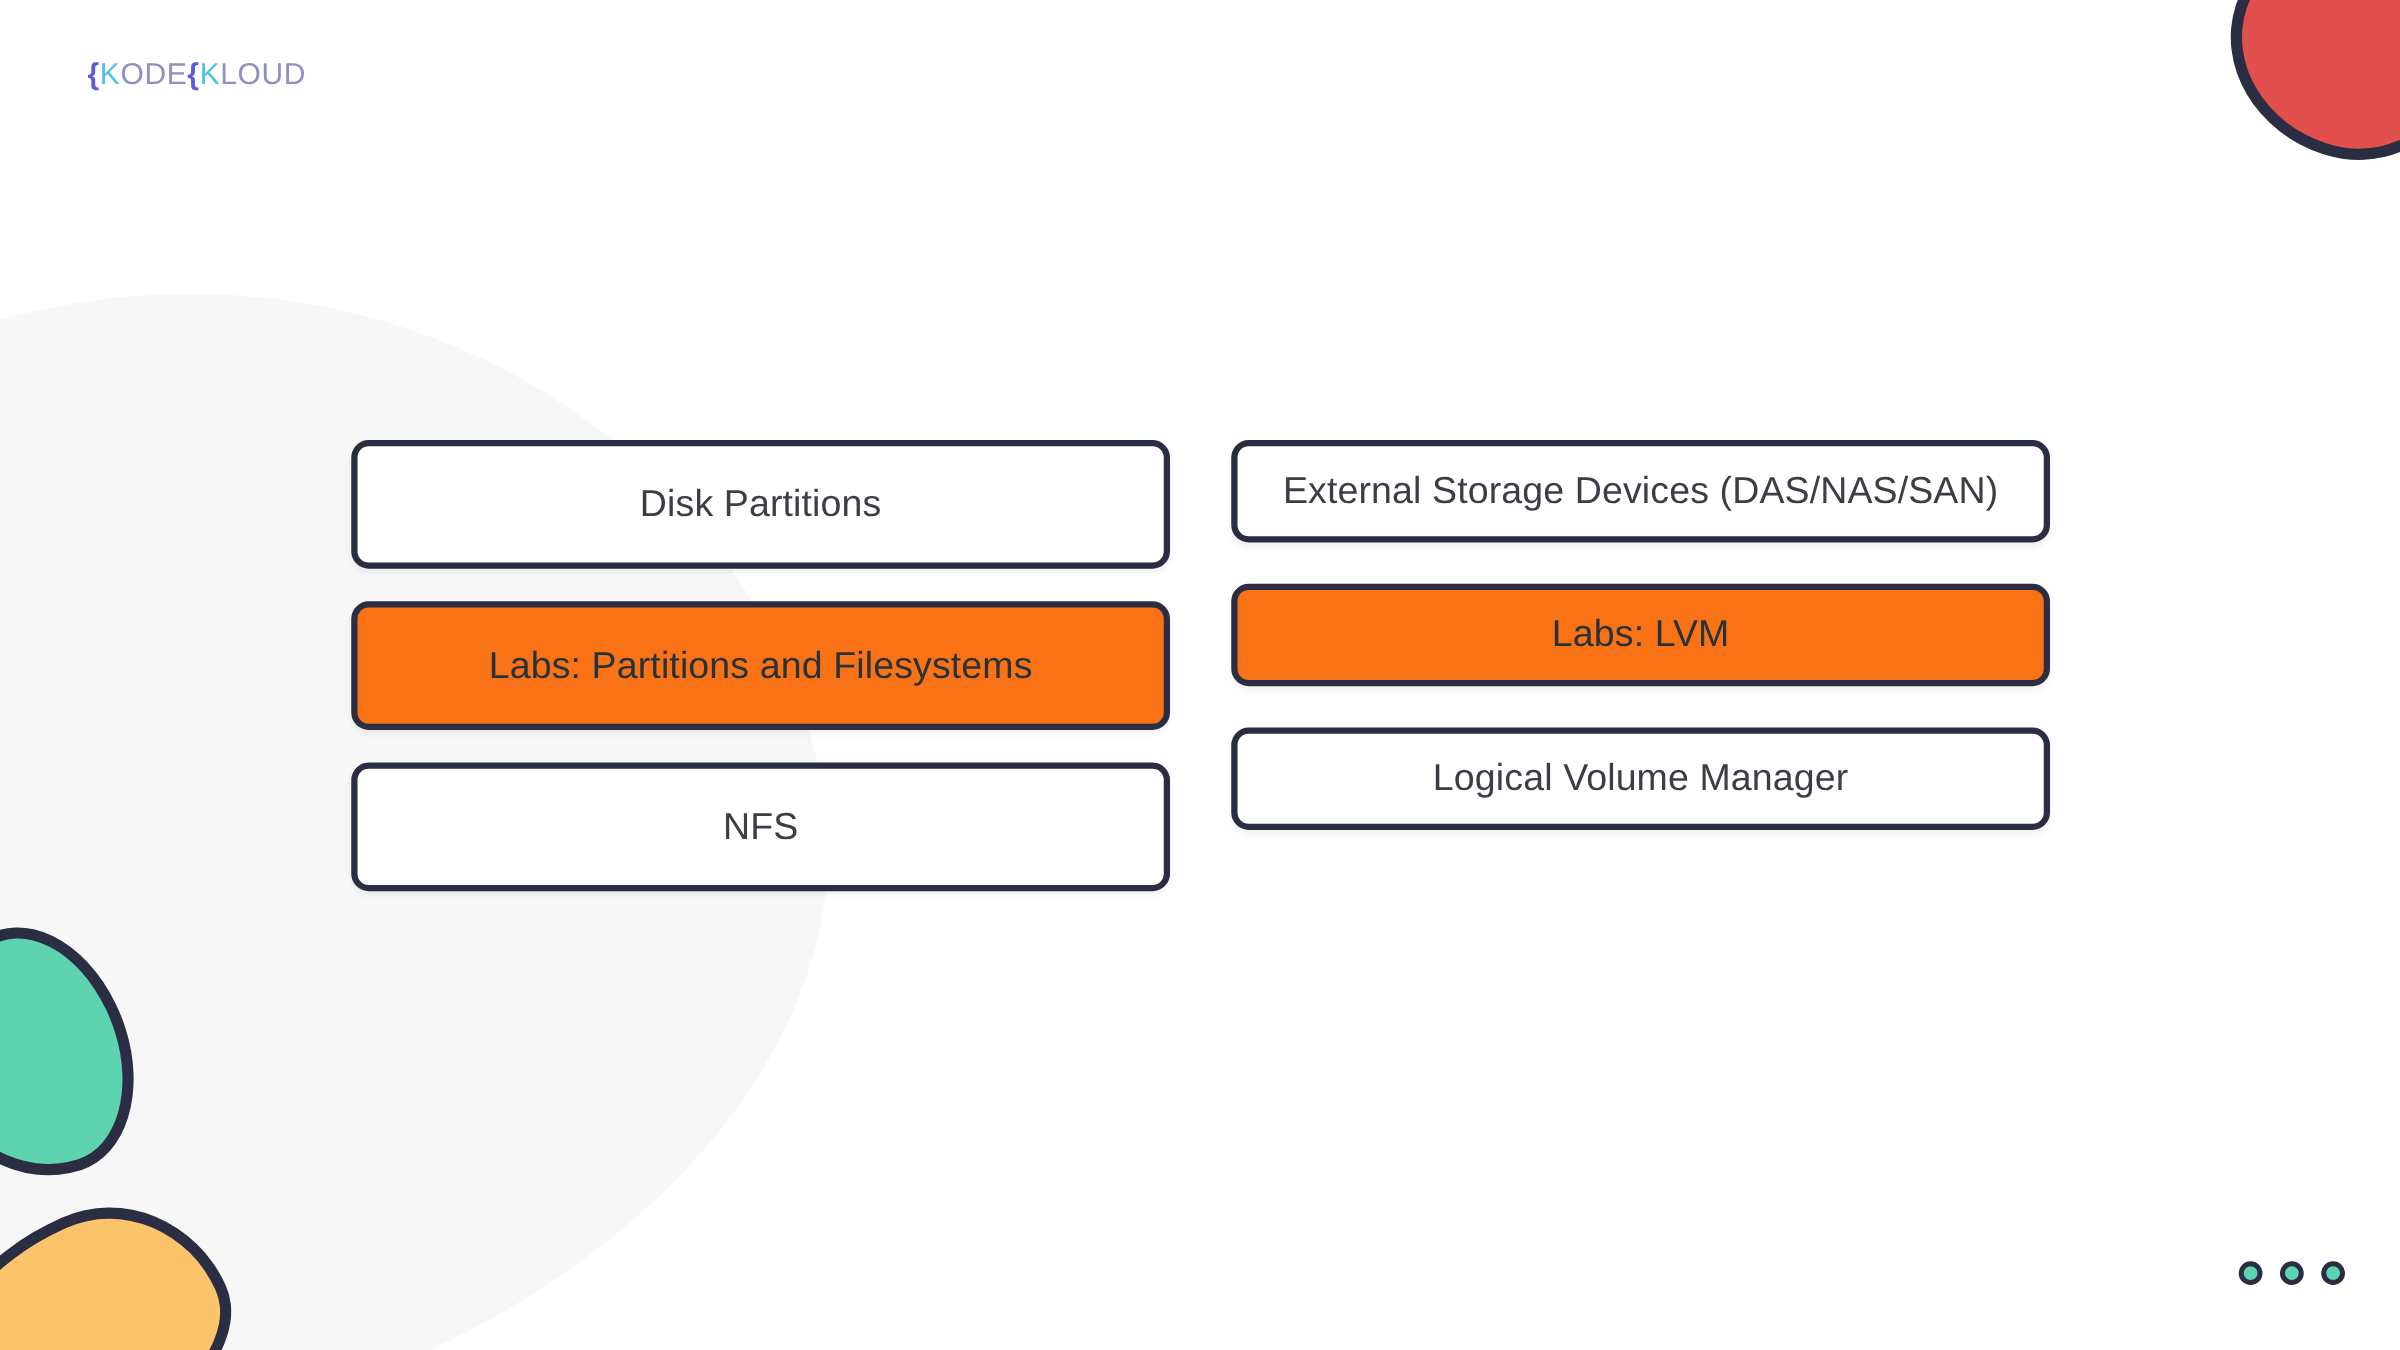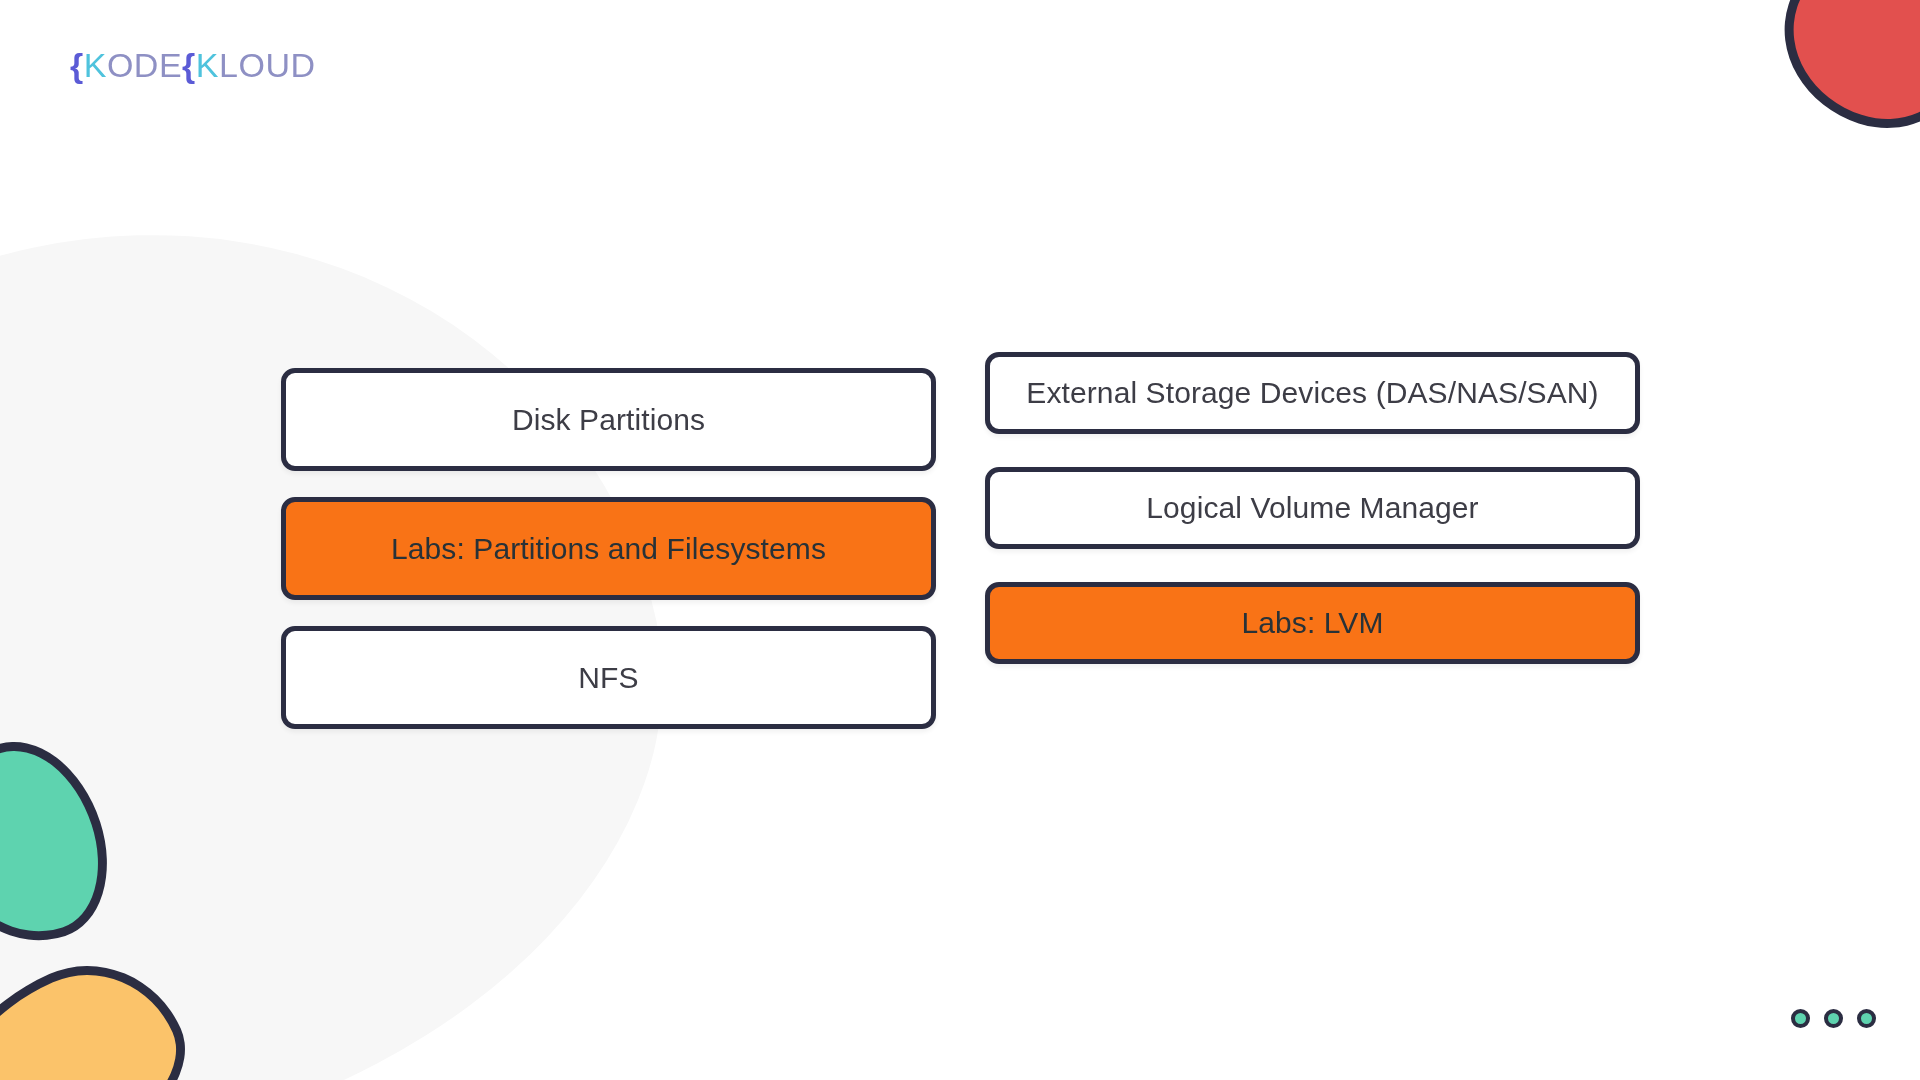--- a/index.html
+++ b/index.html
@@ -77,21 +77,21 @@
     pointer-events: none;
   }
 
   
   .logo {
     position: absolute;
     left: 70px;
     top: 48px;
     z-index: 5;
     font-family: "Liberation Sans", sans-serif;
-    font-size: 34px;
+    font-size: 24px;
     letter-spacing: 0.5px;
     white-space: nowrap;
     line-height: 1;
     font-weight: 400;
     user-select: none;
   }
   .logo .brace     { color: #5b5bd6; font-weight: 700; }
   .logo .k-accent  { color: #4fc3dd; font-weight: 400; }
   .logo .word      { color: #8e90c4; font-weight: 400; }
 
@@ -115,21 +115,21 @@
     position: absolute;
     left: 281px;
     top: 352px;
     width: 1360px;
     z-index: 3;
   }
   .col {
     position: absolute;
     top: 0;
   }
-  .col-left  { left: 0px;   width: 655px; margin-top: 16px; }
+  .col-left  { left: 0px;   width: 655px; }
   .col-right { left: 704px; width: 655px; }
 
   .topic-box {
     box-sizing: border-box;
     width: 100%;
     height: 103px;
     border: 5px solid #2b2d42;
     border-radius: 14px;
     background: #ffffff;
     color: #3d3d46;
@@ -186,22 +186,22 @@
   <div class="columns">
 
     <div class="col col-left">
       <div class="topic-box">Disk Partitions</div>
       <div class="topic-box highlight">Labs: Partitions and Filesystems</div>
       <div class="topic-box">NFS</div>
     </div>
 
     <div class="col col-right">
       <div class="topic-box">External Storage Devices (DAS/NAS/SAN)</div>
+      <div class="topic-box highlight">Labs: LVM</div>
       <div class="topic-box">Logical Volume Manager</div>
-      <div class="topic-box highlight">Labs: LVM</div>
     </div>
 
   </div>
 
   <div class="dots">
     <span class="dot"></span>
     <span class="dot"></span>
     <span class="dot"></span>
   </div>
 

